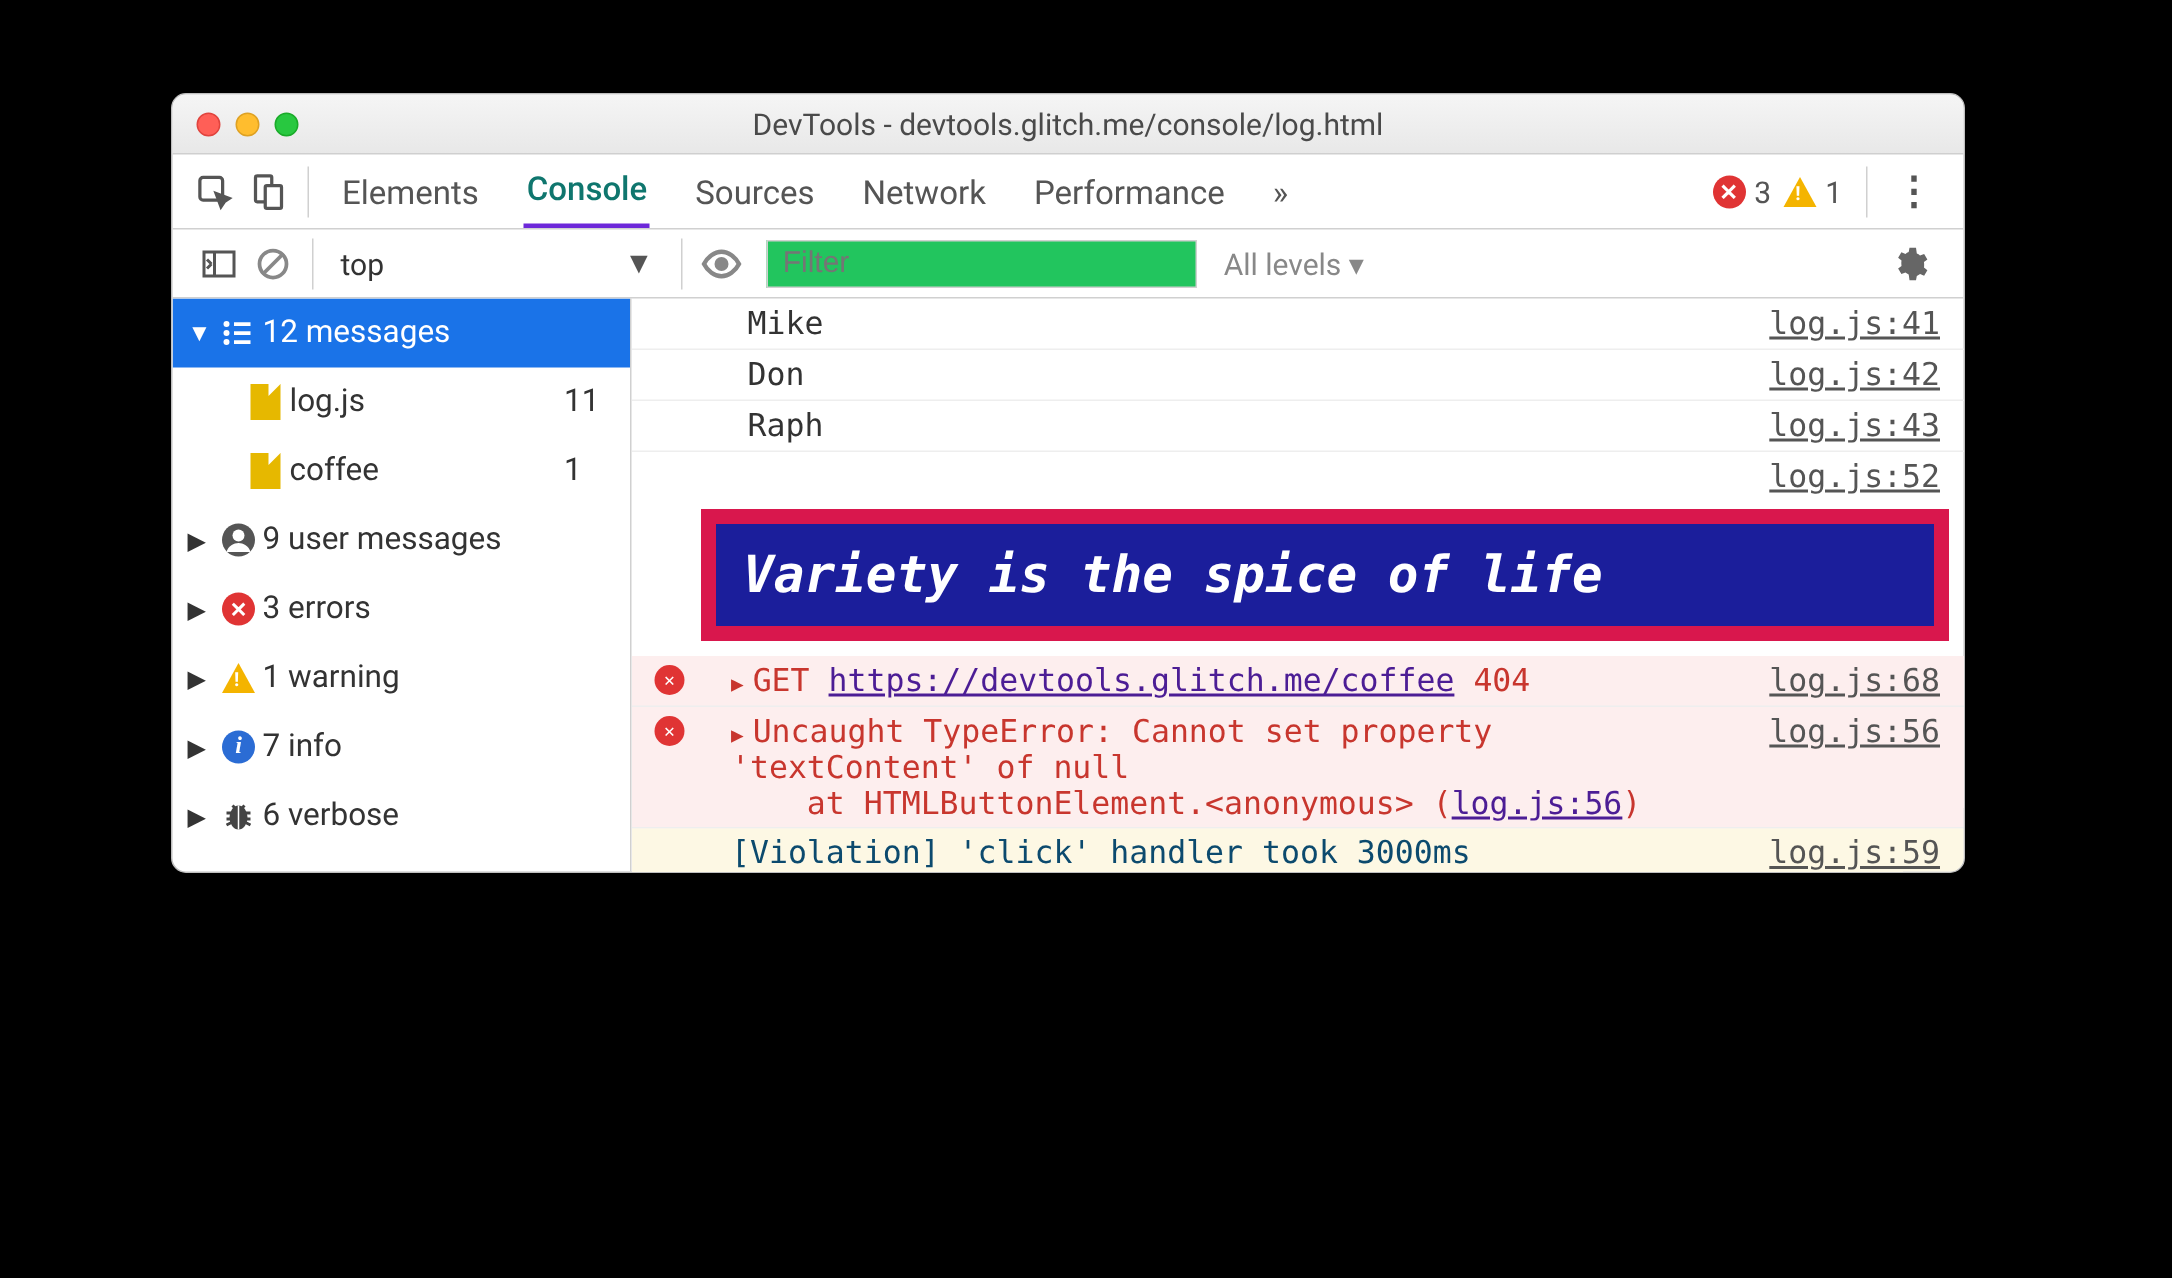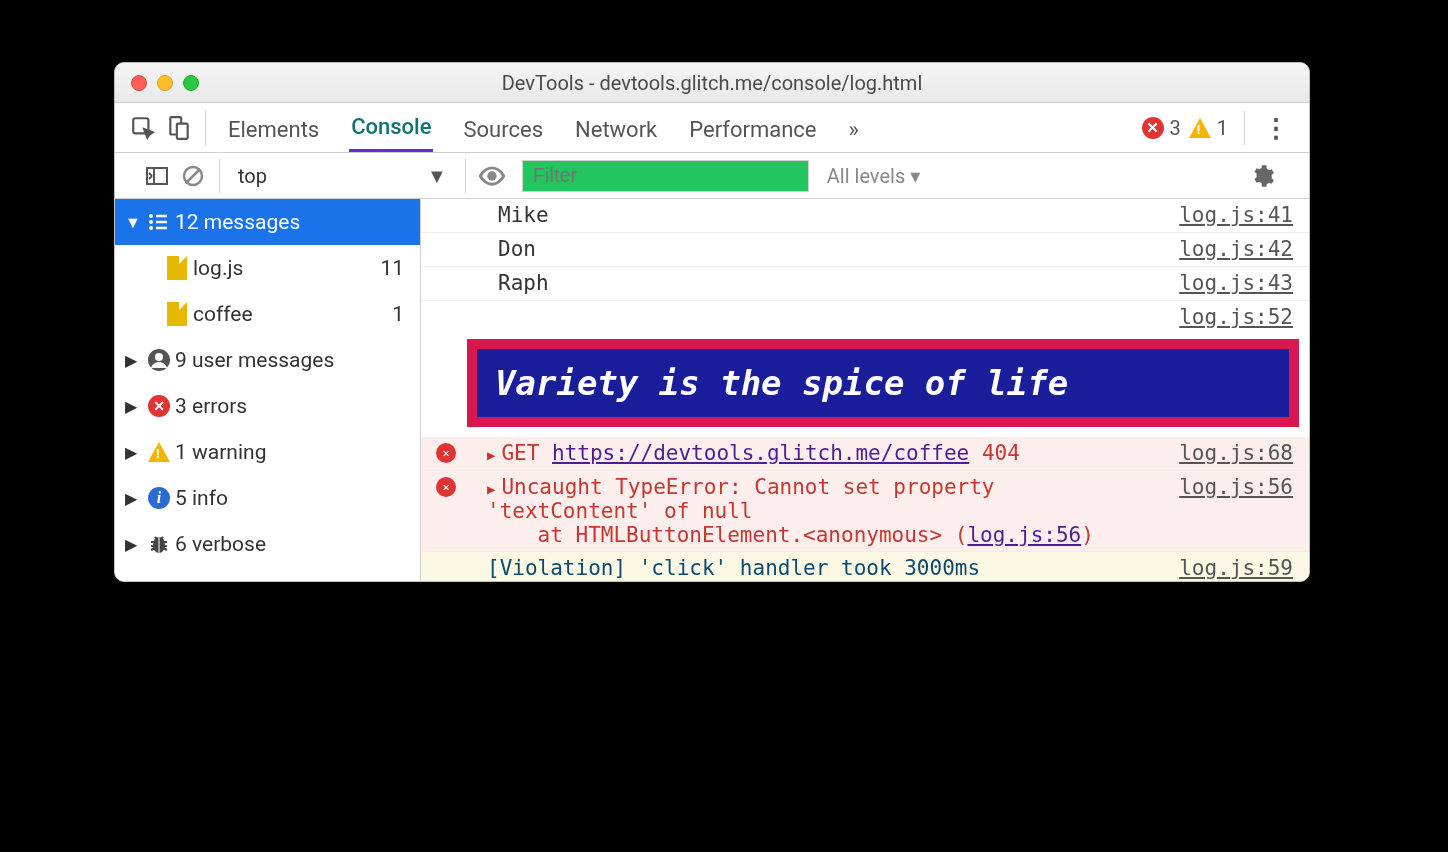--- a/index.html
+++ b/index.html
@@ -19,33 +19,33 @@
 .tabs{display:flex;gap:28px;padding-left:12px;align-items:flex-end;height:100%}
 .tab{font-size:22px;color:#555;padding:10px 2px;cursor:pointer}
 .tab.active{color:#0f766e;border-bottom:3px solid #6d28d9;font-weight:500}
 .spacer{flex:1}
 .badge{display:flex;align-items:center;gap:6px;font-size:20px;color:#555;margin-right:8px}
 .circ{width:22px;height:22px;border-radius:50%;display:flex;align-items:center;justify-content:center;font-size:15px;font-weight:700;color:#fff}
 .circ.err{background:#e03434}
 .tri{width:0;height:0;border-left:11px solid transparent;border-right:11px solid transparent;border-bottom:20px solid #f4b400;position:relative}
 .tri::after{content:"!";position:absolute;left:-3px;top:4px;font-size:13px;font-weight:700;color:#fff}
 .kebab{font-size:26px;color:#555;padding:0 10px;font-weight:700;letter-spacing:0}
-.filterbar{height:46px;border-bottom:1px solid #d0d0d0;display:flex;align-items:center;padding:0 24px}
+.filterbar{height:46px;border-bottom:1px solid #d0d0d0;display:flex;align-items:center;padding:0 13px}
 .context{display:flex;align-items:center;gap:10px;padding:0 10px;font-size:20px;color:#333}
 .filter-input{flex:0 0 280px;height:32px;background:#22c55e;border:1px solid #d0d0d0;font-size:20px;padding:0 10px;color:#333;margin-left:12px}
 .levels{color:#888;font-size:20px;padding-left:18px}
 .gear{margin-left:auto;padding-right:10px;color:#555}
 .body{display:flex;height:calc(100% - 136px);min-height:0}
 .sidebar{width:306px;border-right:1px solid #d0d0d0;overflow:auto;font-size:21px}
 .side-row{display:flex;align-items:center;height:46px;padding:0 10px;cursor:pointer}
 .side-row.sel{background:#1a73e8;color:#fff}
 .side-row .chev{width:18px;font-size:16px}
 .side-row .icon{width:32px;display:flex;align-items:center;justify-content:center}
 .side-row .lbl{flex:1;white-space:nowrap;overflow:hidden;text-overflow:ellipsis}
-.side-row .cnt{width:34px;text-align:right;padding-right:6px}
+.side-row .cnt{width:34px;text-align:left;padding-right:6px}
 .side-row.indent{padding-left:46px}
 .page-icon{width:20px;height:24px;background:#e6b800;position:relative}
 .page-icon::before{content:"";position:absolute;right:0;top:0;border-left:8px solid #fff;border-bottom:8px solid transparent}
 .console{flex:1;overflow:auto;font-family:"SF Mono",Menlo,Consolas,monospace;font-size:21px}
 .crow{display:flex;border-bottom:1px solid #eee;padding:4px 10px 4px 0;min-height:34px;align-items:flex-start}
 .crow .gut{width:50px;flex-shrink:0;display:flex;align-items:center;justify-content:center;padding-top:2px}
 .crow .msg{flex:1;padding-left:16px}
 .crow .src{color:#555;text-decoration:underline;padding-right:6px;white-space:nowrap}
 .crow.plain .msg{padding-left:77px}
 .styled-box{margin:4px 10px 10px 46px;border:10px solid #d9174d;background:#1b1e9b;color:#fff;font-style:italic;font-size:34px;font-family:"SF Mono",Menlo,Consolas,monospace;padding:14px 18px;font-weight:600}
@@ -198,21 +198,21 @@
         <span class="icon">
               <div class="tri"></div>
             </span>
         <span class="lbl">1 warning</span>
       </div>
       <div class="side-row">
         <span class="chev">▶</span>
         <span class="icon">
           <div style="width:22px;height:22px;border-radius:50%;background:#2b6cd4;color:#fff;font-weight:700;font-size:16px;display:flex;align-items:center;justify-content:center;font-family:Georgia,serif;font-style:italic">i</div>
         </span>
-        <span class="lbl">5 info</span>
+        <span class="lbl">7 info</span>
       </div>
       <div class="side-row">
         <span class="chev">▶</span>
         <span class="icon">
           <svg width="24" height="24" viewBox="0 0 24 24" fill="#444">
                 <ellipse cx="12" cy="13" rx="6" ry="8"></ellipse>
                 <line x1="12" y1="5" x2="12" y2="21" stroke="#fff" stroke-width="1"></line>
                 <path d="M4 10h4M4 14h4M4 18l4-2M20 10h-4M20 14h-4M20 18l-4-2M8 5l2 2M16 5l-2 2" stroke="#444" stroke-width="2" fill="none"></path>
               </svg>
         </span>

